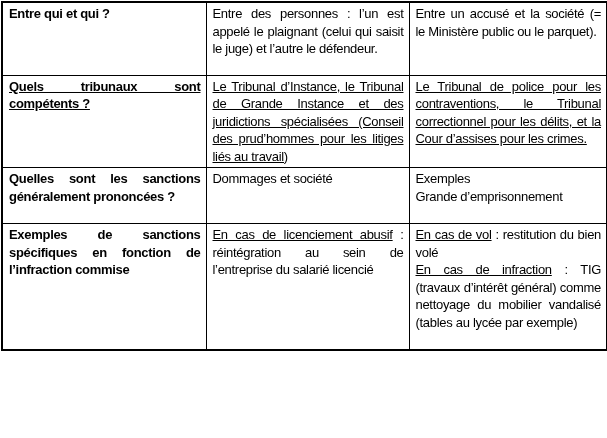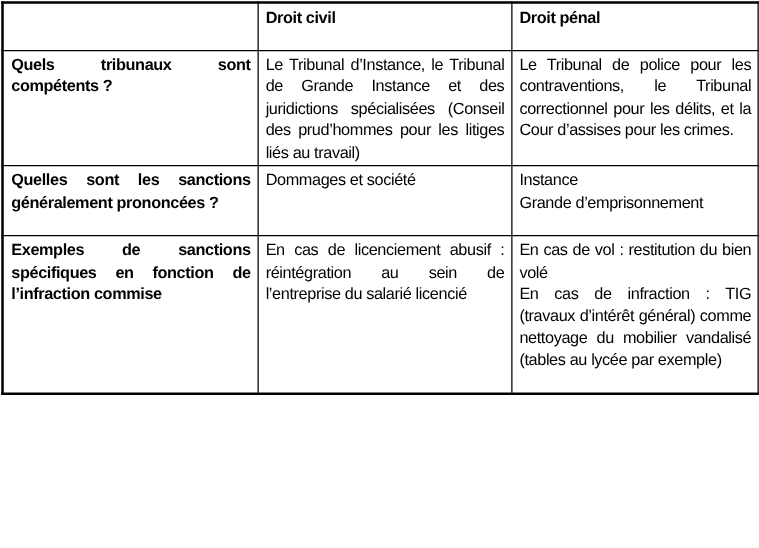--- a/index.html
+++ b/index.html
@@ -33,64 +33,68 @@
   .doc-table th {
     font-weight: bold;
     text-align: left;
   }
   .row-label {
     font-weight: bold;
   }
   .doc-table p {
     margin: 0;
   }
-  .u { }
+  .u { text-decoration: underline; }
   tr.h-header { height: 38px; }
   tr.h-r0 { height: 73px; }
   tr.h-r1 { height: 52px; }
-  tr.h-r2 { height: 87px; }
+  tr.h-r2 { height: 87px; text-decoration: underline; }
   tr.h-r3 { height: 56px; }
   tr.h-r4 { height: 126px; }
 </style>
 </head>
 <body>
 
 <table class="doc-table">
   <colgroup>
     <col style="width:204px">
     <col style="width:203px">
     <col style="width:198px">
   </colgroup>
 
   <tbody>
-      <tr class="h-header">
-    <th></th>
-    <th>Droit civil</th>
-    <th>Droit pénal</th>
+
+  <tr class="h-r0">
+    <td class="row-label">Entre qui et qui&nbsp;?</td>
+    <td>
+      <p>Entre des personnes&nbsp;: l’un est appelé le plaignant (celui qui saisit le juge) et l’autre le défendeur.</p>
+    </td>
+    <td>
+      <p>Entre un accusé et la société (= le Ministère public ou le parquet).</p>
+    </td>
   </tr>
-
 
 
   <tr class="h-r2">
     <td class="row-label">Quels tribunaux sont compétents&nbsp;?</td>
     <td>
       <p>Le Tribunal d’Instance, le Tribunal de Grande Instance et des juridictions spécialisées (Conseil des prud’hommes pour les litiges liés au travail)</p>
     </td>
     <td>
       <p>Le Tribunal de police pour les contraventions, le Tribunal correctionnel pour les délits, et la Cour d’assises pour les crimes.</p>
     </td>
   </tr>
 
   <tr class="h-r3">
     <td class="row-label">Quelles sont les sanctions généralement prononcées&nbsp;?</td>
     <td>
       <p>Dommages et société</p>
     </td>
     <td>
-      <p>Instance</p>
+      <p>Exemples</p>
       <p>Grande d’emprisonnement</p>
     </td>
   </tr>
 
   <tr class="h-r4">
     <td class="row-label">Exemples de sanctions spécifiques en fonction de l’infraction commise</td>
     <td>
       <p><span class="u">En cas de licenciement abusif</span><span>&nbsp;: réintégration au sein de l’entreprise du salarié licencié</span></p>
     </td>
     <td>

